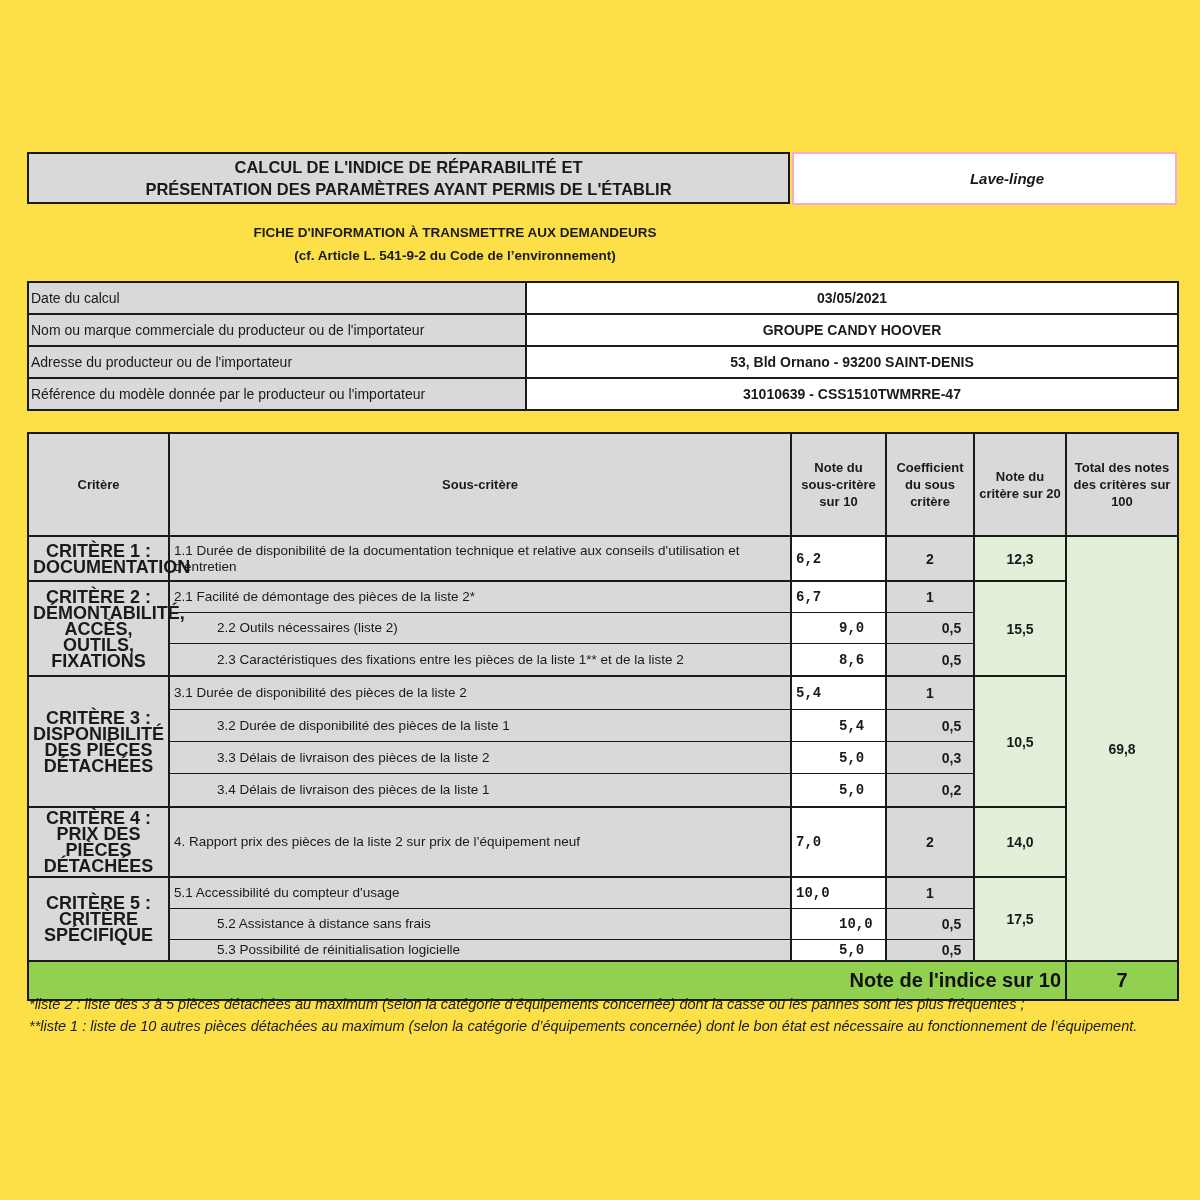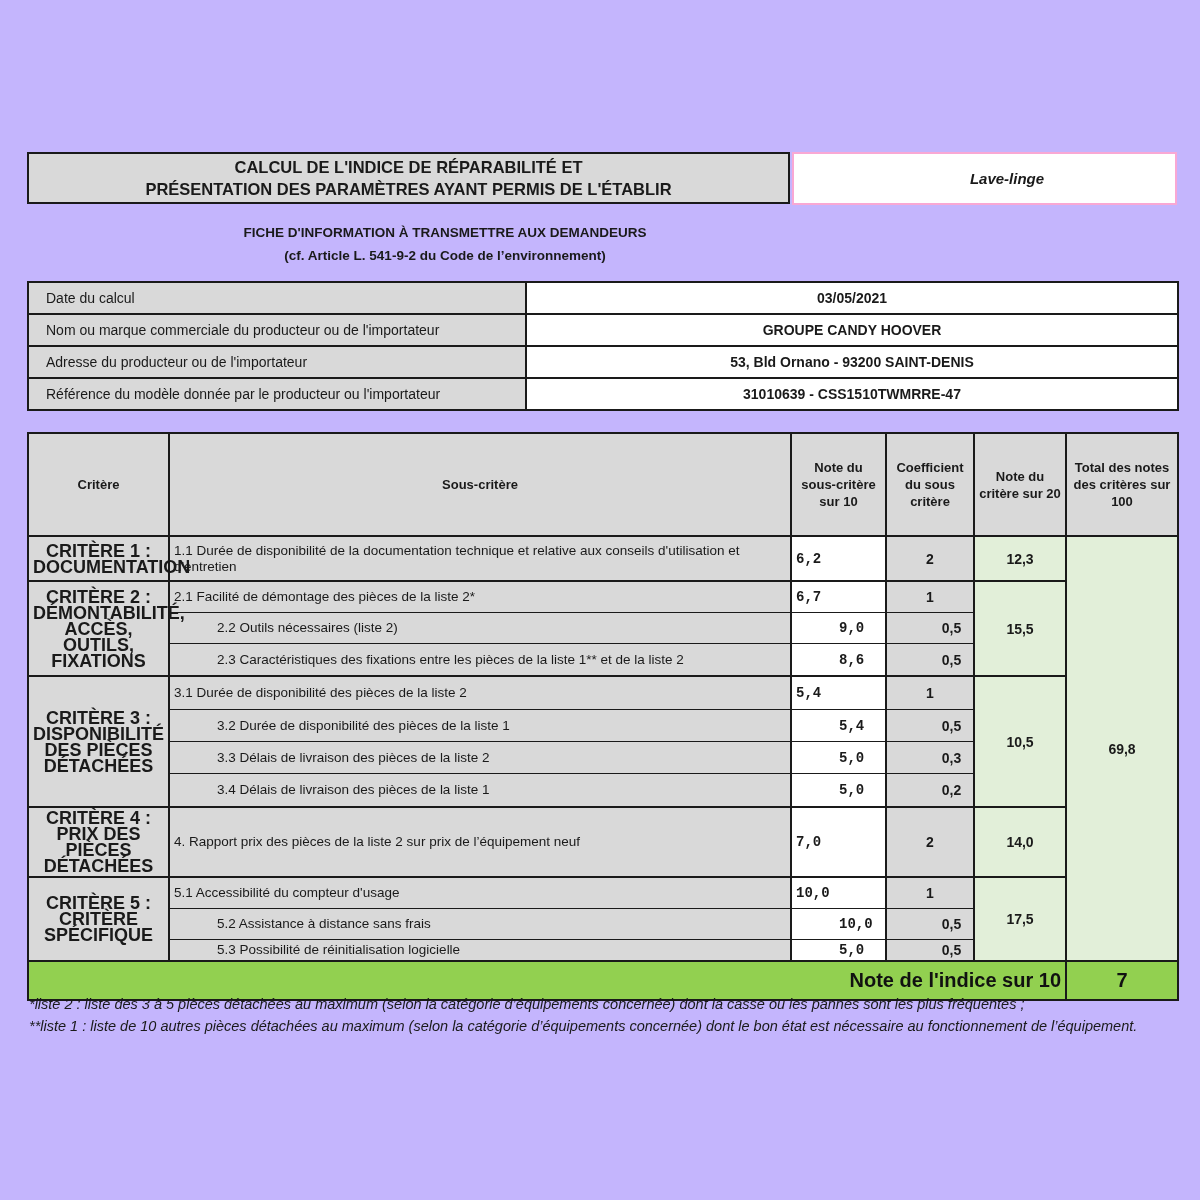--- a/index.html
+++ b/index.html
@@ -1,45 +1,45 @@
 <!DOCTYPE html>
 <html><head>
 <meta charset="utf-8">
 <style>
   html,body{margin:0;padding:0;background:#fff;}
   .page{
-    position:relative;width:1200px;height:1200px;background:#c4b5fd;
+    position:relative;width:1200px;height:1200px;background:#fde047;
     font-family:"Liberation Sans", sans-serif;color:#1a1a1a;overflow:hidden;
   }
   
   .title-box{
     position:absolute;left:27px;top:152px;width:763px;height:52px;
     background:#d9d9d9;border:2px solid #1a1a1a;box-sizing:border-box;
     display:flex;flex-direction:column;justify-content:center;align-items:center;
     text-align:center;font-weight:bold;font-size:16.5px;line-height:22px;
   }
   .product-box{
     position:absolute;left:792px;top:152px;width:385px;height:53px;
     background:#ffffff;border:2px solid #f9a8d4;box-sizing:border-box;
     display:flex;justify-content:center;align-items:center;
     font-weight:bold;font-style:italic;font-size:15px;padding-left:45px;
   }
   .subtitle{
-    position:absolute;left:17px;top:221px;width:856px;text-align:center;
+    position:absolute;left:27px;top:221px;width:856px;text-align:center;
     font-weight:bold;font-size:13.5px;line-height:23px;
   }
   
   .info-table{
     position:absolute;left:27px;top:281px;width:1150px;
     border-spacing:0;table-layout:fixed;
     border-right:2px solid #1a1a1a;border-bottom:2px solid #1a1a1a;
   }
   .info-table td{
     border-left:2px solid #1a1a1a;border-top:2px solid #1a1a1a;
-    box-sizing:border-box;height:32px;font-size:14px;padding:0 17px;
+    box-sizing:border-box;height:32px;font-size:14px;padding:0 2px;
   }
   .info-label{background:#d9d9d9;text-align:left;}
   .info-value{background:#ffffff;text-align:center;font-weight:bold;}
   
   .main-table{
     position:absolute;left:27px;top:432px;width:1150px;
     border-spacing:0;table-layout:fixed;
     border-right:2px solid #1a1a1a;border-bottom:2px solid #1a1a1a;
   }
   .main-table th,.main-table td{

